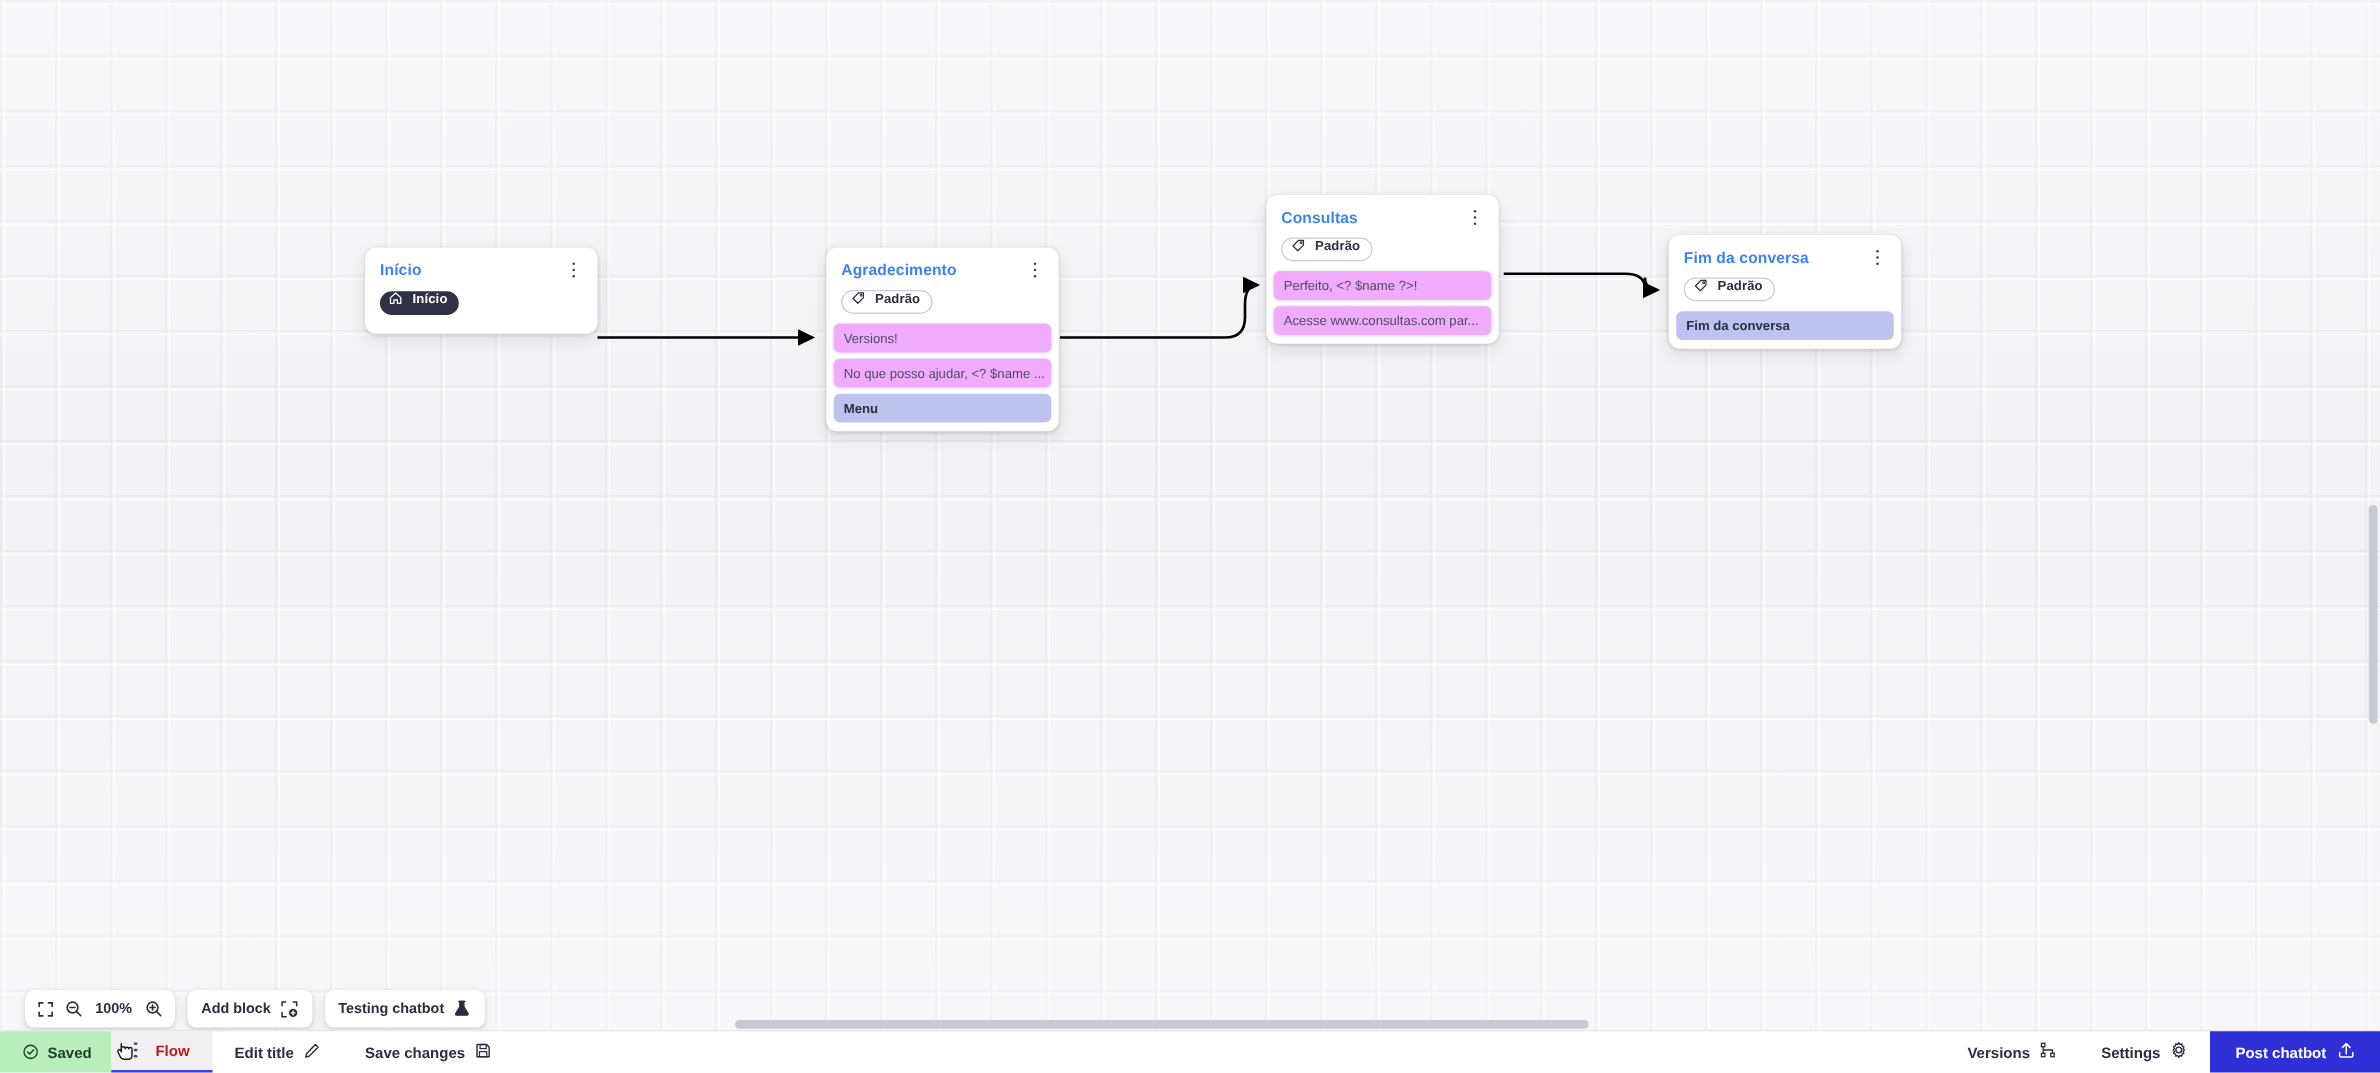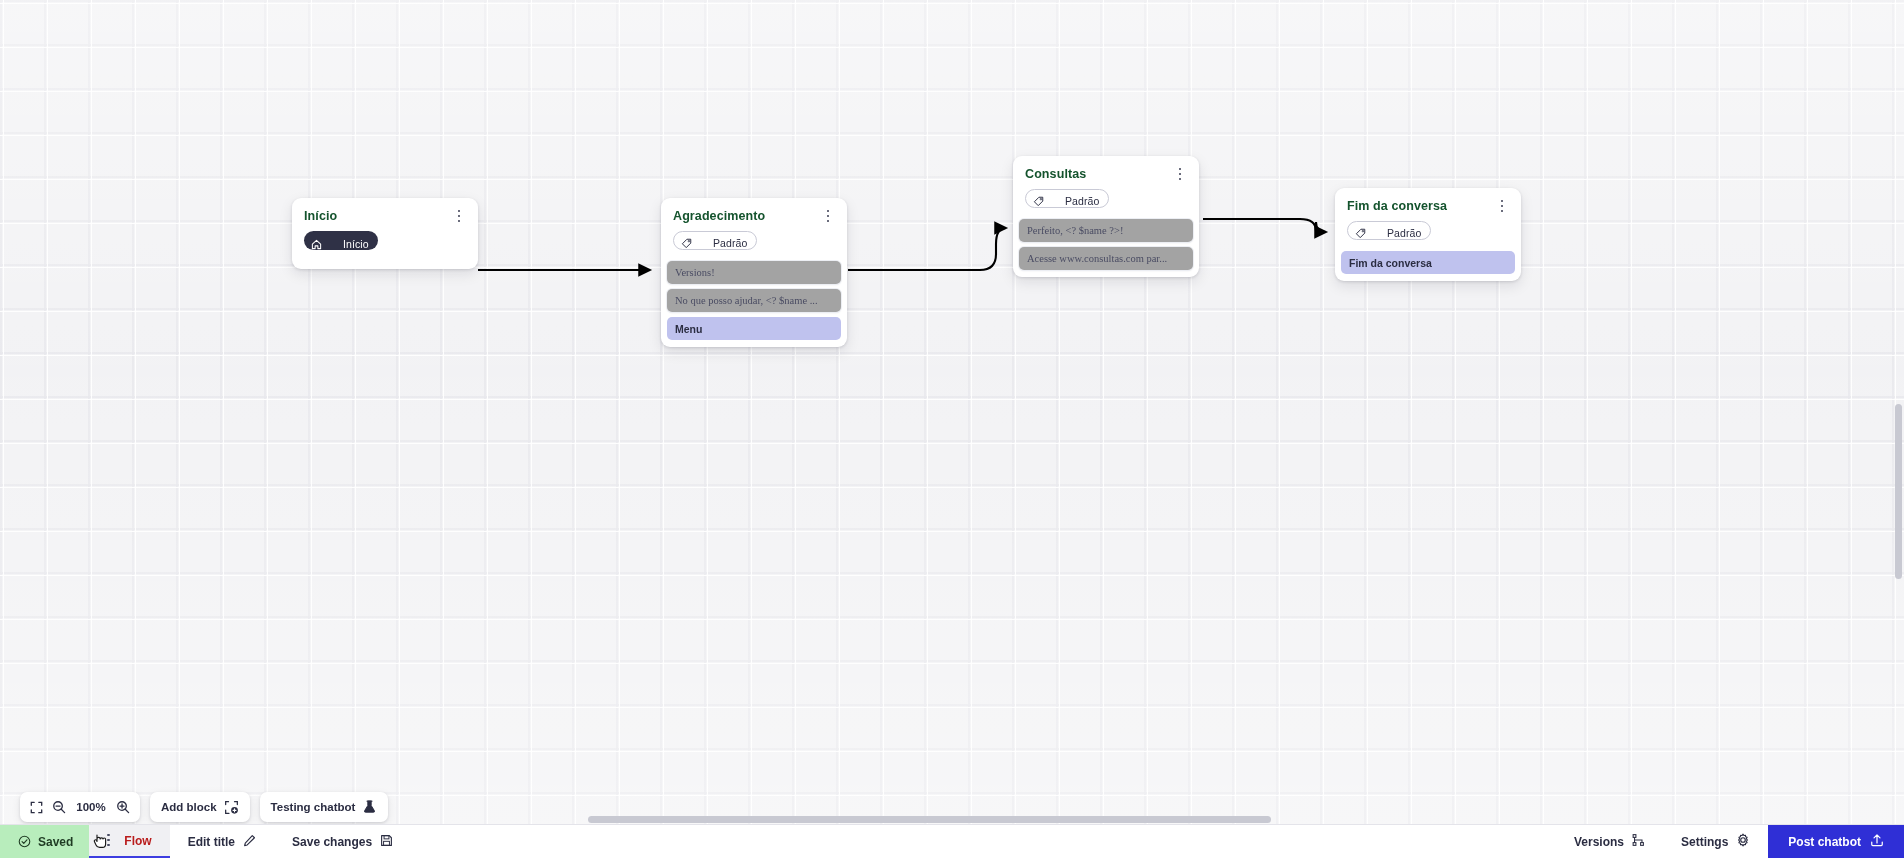--- a/index.html
+++ b/index.html
@@ -51,43 +51,43 @@
   }
   .node-head {
     padding: 11px 12px 0 12px;
     display: flex;
     align-items: flex-start;
     justify-content: space-between;
   }
   .node-title {
     font-size: 12.5px;
     font-weight: bold;
-    color: #14532d;
+    color: #3b82f6;
     letter-spacing: .1px;
     line-height: 14px;
   }
   .kebab {
     width: 14px; height: 16px;
     display: flex; flex-direction: column;
     align-items: center; justify-content: center;
     gap: 2.5px;
     cursor: pointer;
     flex: none;
     margin-top: -1px;
   }
   .kebab i { display: block; width: 2.6px; height: 2.6px; border-radius: 50%; background: #3a3c52; }
 
   .tag-row { padding: 7px 12px 8px 12px; }
   .tag {
-    display: inline-flex; align-items: flex-end; gap: 21px;
+    display: inline-flex; align-items: flex-start; gap: 8px;
     height: 19px;
     padding: 0 9px 0 7px;
     border-radius: 10px;
     font-size: 10.5px;
-    font-weight: normal;
+    font-weight: bold;
     letter-spacing: .1px;
     white-space: nowrap;
   }
   .tag.dark { background: #2f3146; color: #ffffff; }
   .tag.light { background: #ffffff; color: #2b2d42; border: 1px solid #c9cad6; }
   .tag svg { display: block; }
 
   .rows { padding: 0 6px; display: flex; flex-direction: column; gap: 5px; }
   .row {
     height: 23px;
@@ -95,23 +95,22 @@
     display: flex;
     align-items: center;
     padding: 0 8px;
     font-size: 10.5px;
     color: #4a4c63;
     white-space: nowrap;
     overflow: hidden;
     text-overflow: ellipsis;
   }
   .row.msg {
-    background: #a3a3a3;
+    background: #f0abfc;
     box-shadow: 0 0 0 1px #eceef3, 0 1px 2px rgba(20,20,40,0.10);
-    font-family: Liberation Serif, serif;
   }
   .row.action {
     background: #bfc2ee;
     color: #2b2d42;
     font-weight: bold;
     box-shadow: none;
   }
 
   
   #float-toolbar {

